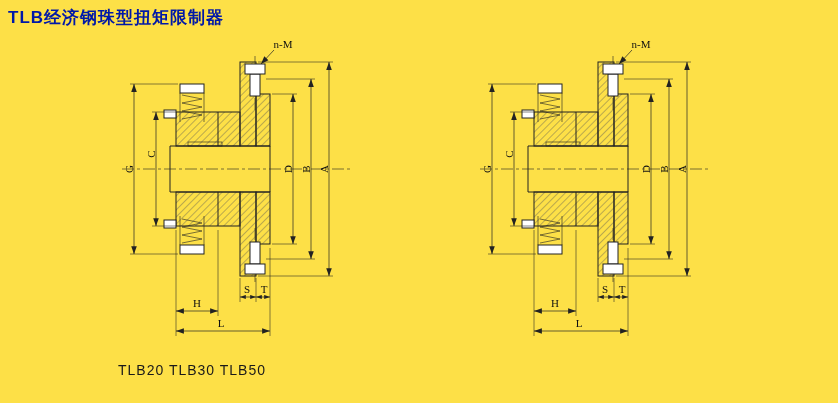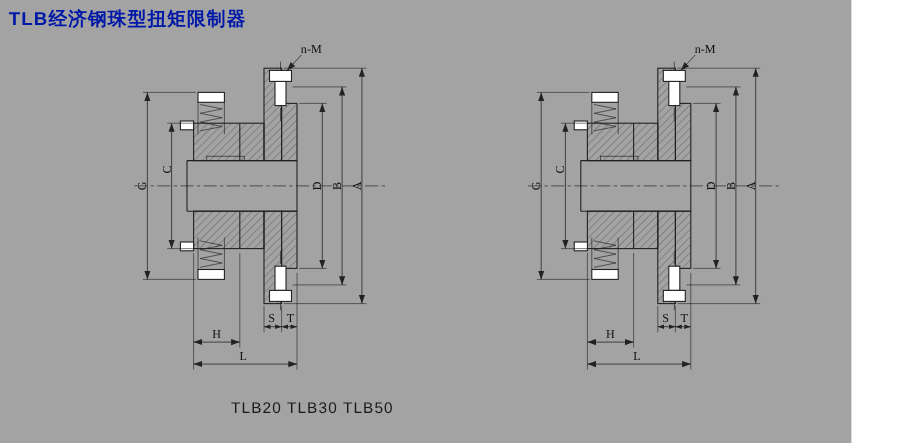--- a/index.html
+++ b/index.html
@@ -1,28 +1,28 @@
 <!DOCTYPE html>
 <html><head>
 <meta charset="utf-8">
 <style>
   html,body{margin:0;padding:0;background:#fff;}
   #page-root{
-    position:relative;width:774px;height:403px;background:#a3a3a3;
+    position:relative;width:838px;height:403px;background:#fde047;
     overflow:hidden;font-family:"Liberation Sans", sans-serif;
   }
   #page-title{
     position:absolute;left:8px;top:6px;
     font-size:17px;font-weight:bold;color:#0018a8;letter-spacing:1px;
   }
   .fig{position:absolute;width:240px;height:310px;}
   #fig-0{left:118px;top:34px;}
   #fig-1{left:476px;top:34px;}
   .caption{
-    position:absolute;top:362px;width:240px;text-align:right;
+    position:absolute;top:362px;width:240px;text-align:left;
     font-size:14px;color:#1a1a1a;letter-spacing:1px;
   }
   #caption-0{left:118px;}
   #caption-1{left:476px;}
   
   .ln{stroke:#222;stroke-width:1;fill:none;}
   .thin{stroke:#222;stroke-width:.6;fill:none;}
   .cl{stroke:#222;stroke-width:.6;fill:none;stroke-dasharray:12 3 3 3;}
   .hatched{fill:url(#hatch);stroke:#222;stroke-width:1;}
   .white{fill:#fff;stroke:#222;stroke-width:1;}

